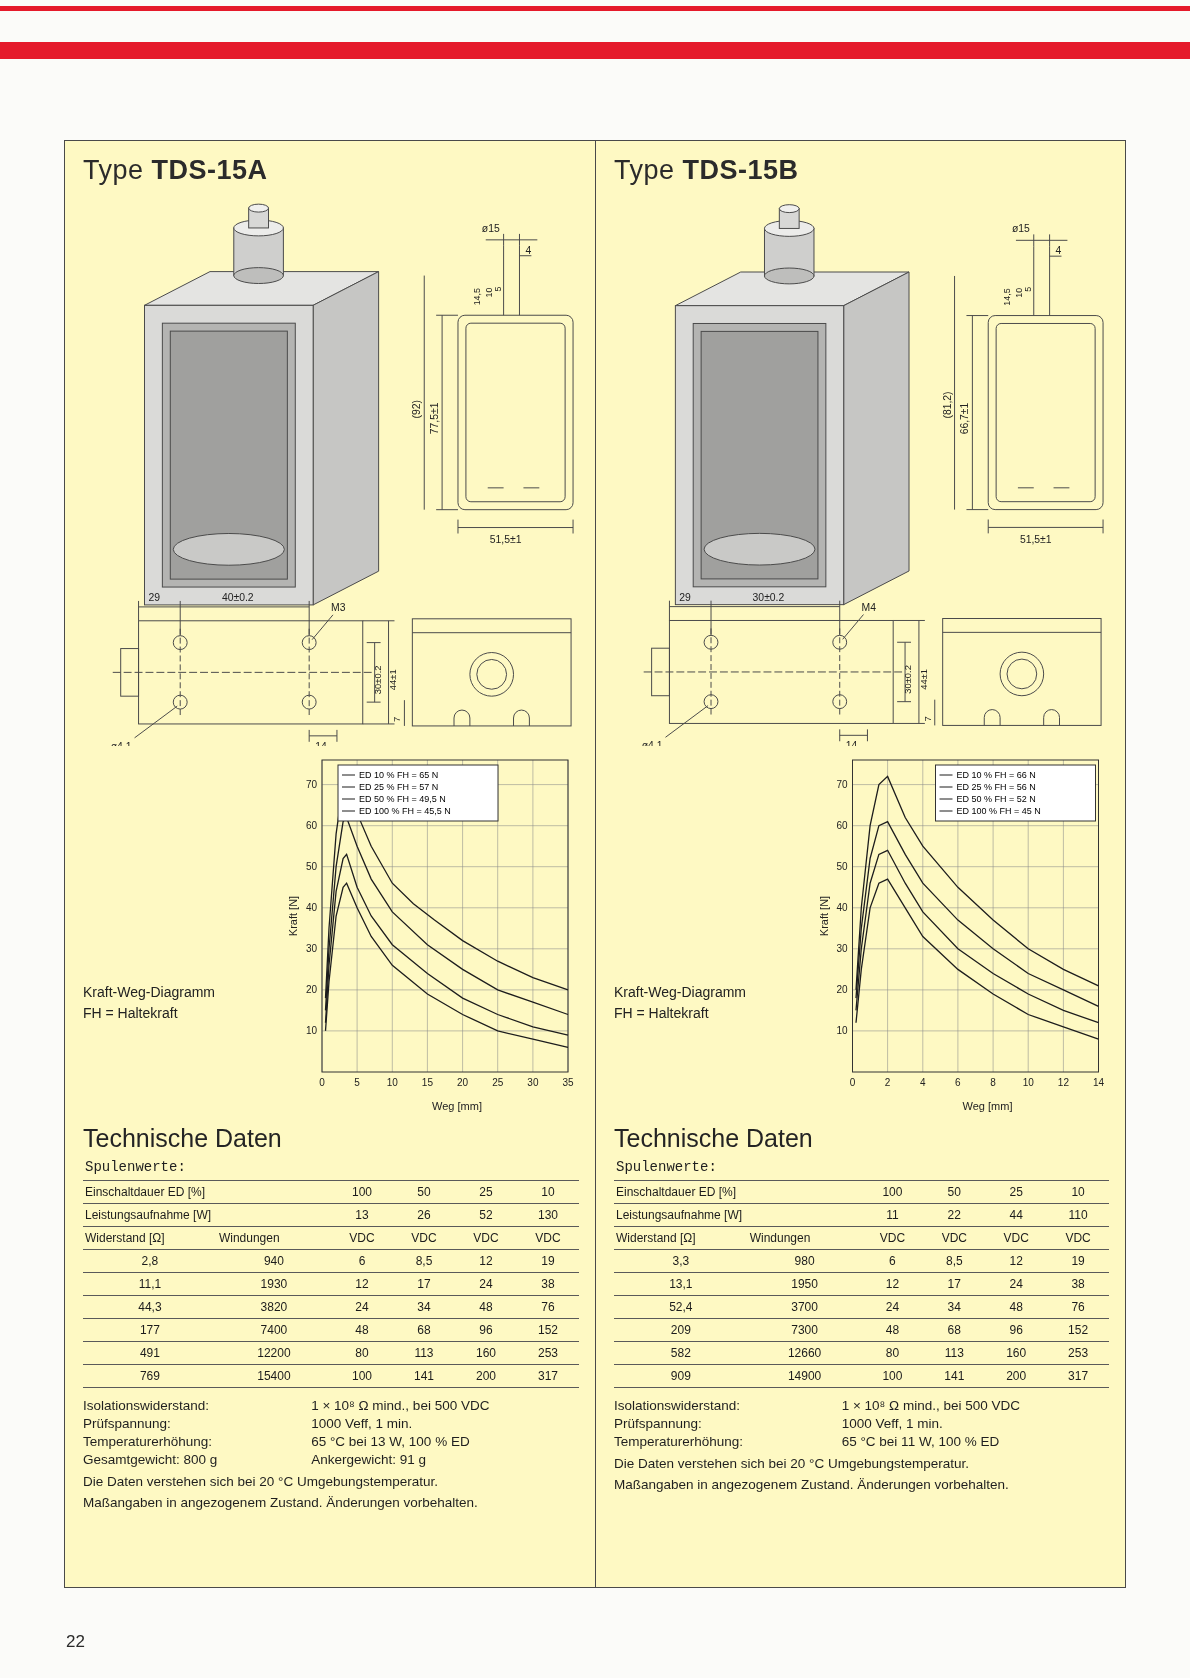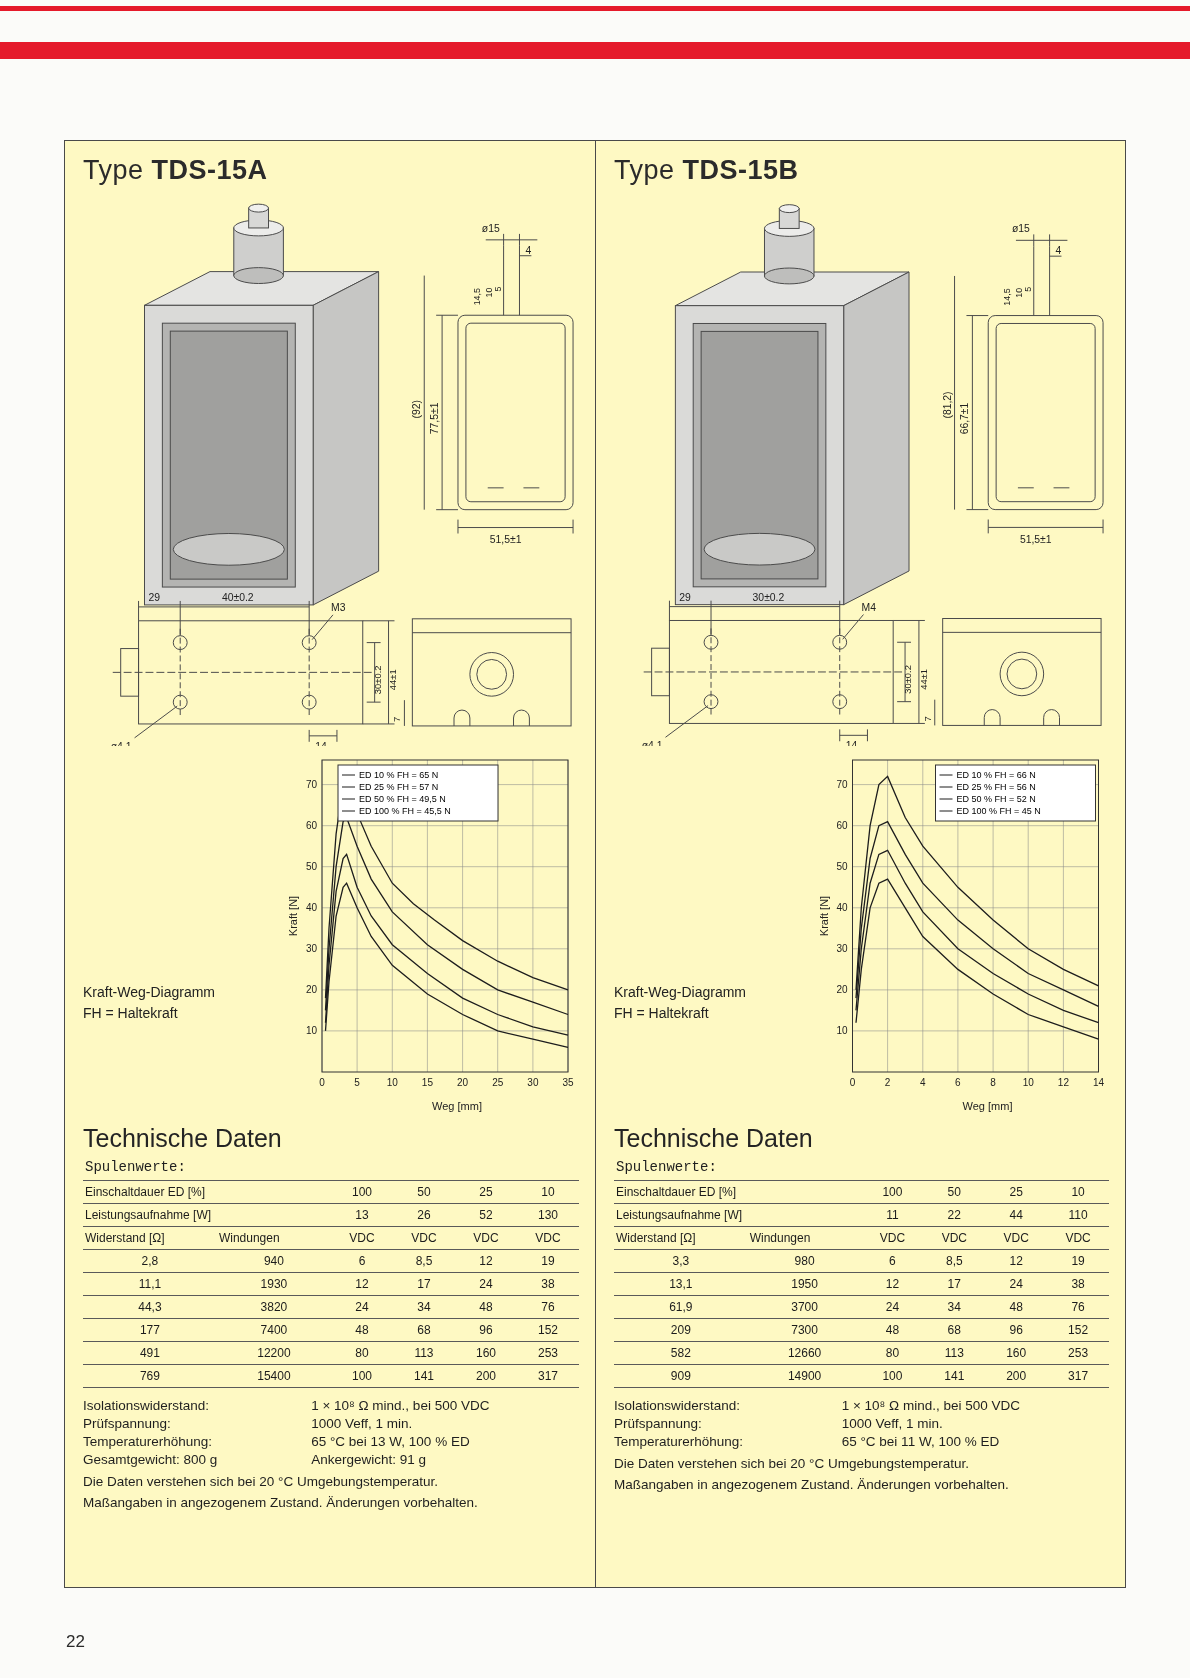--- a/index.html
+++ b/index.html
@@ -502,21 +502,21 @@
             </tr>
             <tr>
               <td class="num">13,1</td>
               <td class="num">1950</td>
               <td class="num">12</td>
               <td class="num">17</td>
               <td class="num">24</td>
               <td class="num">38</td>
             </tr>
             <tr>
-              <td class="num">61,9</td>
+              <td class="num">52,4</td>
               <td class="num">3700</td>
               <td class="num">24</td>
               <td class="num">34</td>
               <td class="num">48</td>
               <td class="num">76</td>
             </tr>
             <tr>
               <td class="num">209</td>
               <td class="num">7300</td>
               <td class="num">48</td>

